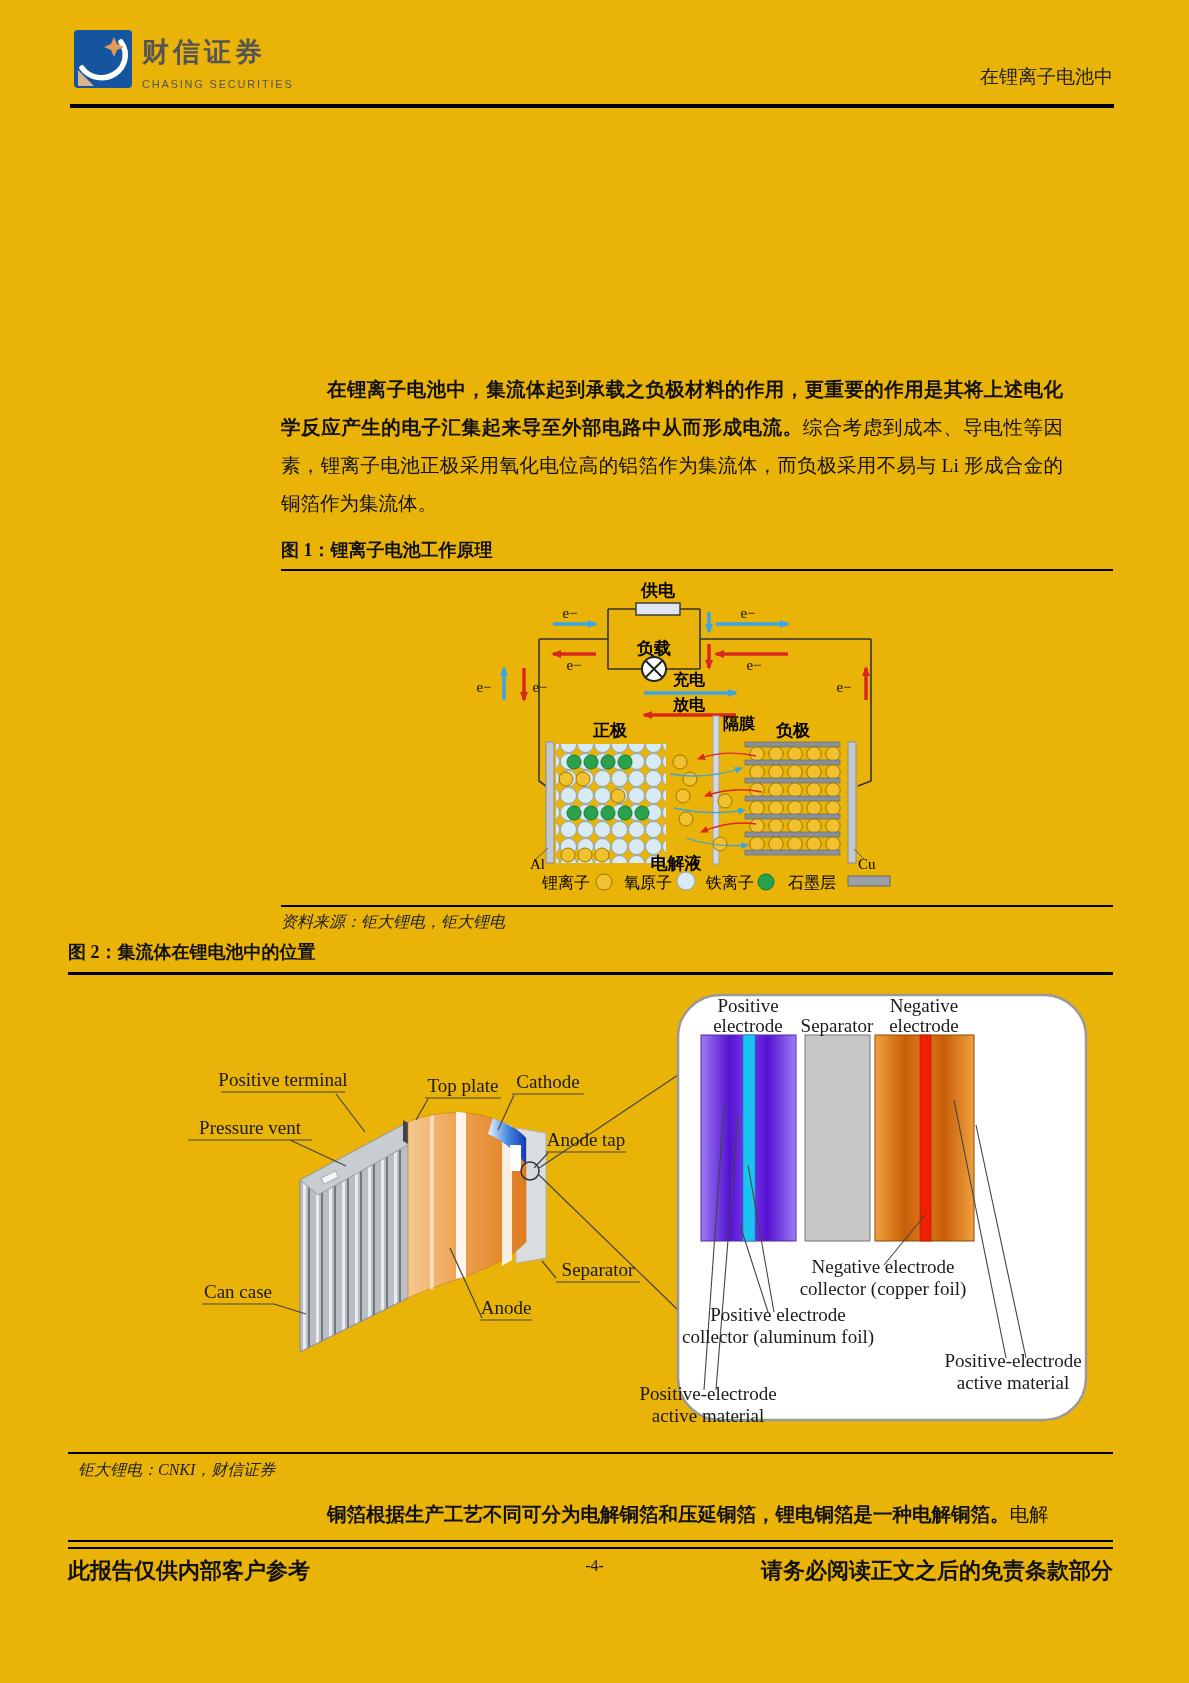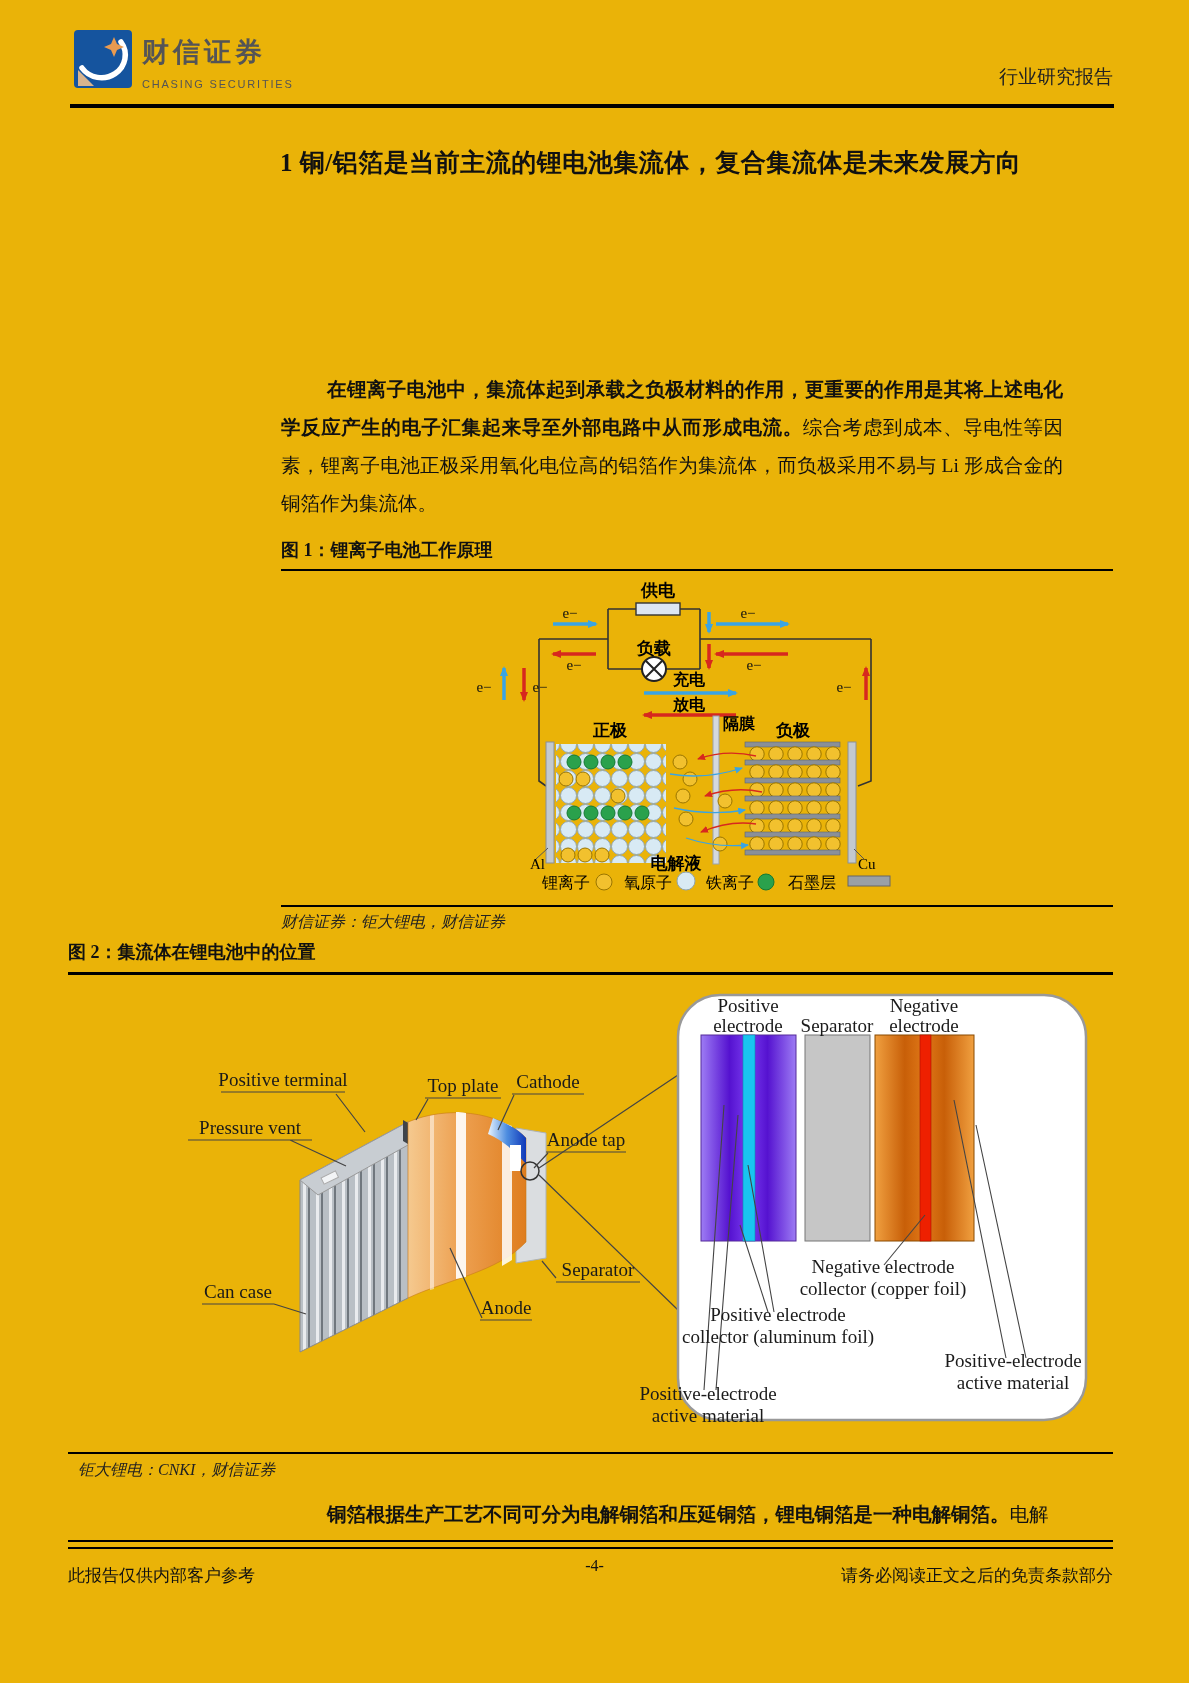--- a/index.html
+++ b/index.html
@@ -12,21 +12,21 @@
   .logo-en{font-size:11px;letter-spacing:1.8px;color:#545456;margin-top:8px;
            font-family:"Liberation Sans","DejaVu Sans",sans-serif;}
   .report-type{font-size:19px;color:#222;}
   .hrule{background:#000;}
   
   .doc-title{font-size:25px;font-weight:bold;white-space:nowrap;letter-spacing:0.5px;}
   .para{width:782px;font-size:19.5px;line-height:38px;text-align:justify;text-indent:39px;}
   .b{font-weight:bold;margin-left:7px;}
   .fig-caption{font-size:18px;font-weight:bold;}
   .src{font-size:16px;font-style:italic;color:#222;}
-  .footer-text{font-size:17px;font-weight:normal;margin-top:8px;}
+  .footer-text{font-size:22px;font-weight:bold;}
   .page-num{font-size:16px;font-weight:normal;}
   svg text{font-family:"Liberation Serif","DejaVu Serif",serif;}
   .ftr-rule{height:5px;border-top:2.5px solid #000;border-bottom:2px solid #000;}
 </style>
 </head>
 <body>
 
 <div class="page">
 
   <div class="abs" style="left:74px;top:30px;width:58px;height:58px;">
@@ -34,24 +34,23 @@
       <rect x="0" y="0" width="58" height="58" rx="4" fill="#15549e"></rect>
       <path d="M4,56 L20,56 L4,40 Z" fill="#d8b48e"></path>
       <path d="M8,38 A23,22 0 1 0 47,12" fill="none" stroke="#fff" stroke-width="5.5" stroke-linecap="round"></path>
       <polygon points="40,7 43,14 50,17 43,20 40,27 37,20 30,17 37,14" fill="#e89a50"></polygon>
     </svg>
   </div>
   <div class="abs" style="left:142px;top:34px;">
     <div class="logo-cn">财信证券</div>
     <div class="logo-en">CHASING SECURITIES</div>
   </div>
-  <div class="abs report-type" style="top:64px;right:76px;">行业研究报告</div>
+  <div class="abs report-type" style="top:64px;right:76px;">在锂离子电池中</div>
   <div class="abs hrule" style="left:70px;top:104px;width:1044px;height:3.5px;"></div>
 
-  <div class="abs doc-title" style="left:280px;top:146px;">1 铜/铝箔是当前主流的锂电池集流体，复合集流体是未来发展方向</div>
 
 
   <div class="abs para" style="left:281px;top:371px;"><span class="b">在锂离子电池中，集流体起到承载之负极材料的作用，更重要的作用是其将上述电化学反应产生的电子汇集起来导至外部电路中从而形成电流。</span><span>综合考虑到成本、导电性等因素，锂离子电池正极采用氧化电位高的铝箔作为集流体，而负极采用不易与 Li 形成合金的铜箔作为集流体。</span></div>
 
   <div class="abs fig-caption" style="left:281px;top:538px;">图 1：锂离子电池工作原理</div>
   <div class="abs hrule" style="left:281px;top:569px;width:832px;height:2px;"></div>
 
   <div class="abs" style="left:458px;top:566px;width:440px;height:338px;">
   <svg width="440" height="338" viewBox="0 0 440 338">
     <defs>
@@ -193,21 +192,21 @@
       <circle cx="228" cy="315" r="9" stroke="#8fa6b4" fill="#d8eaf4"></circle>
       <text x="248" y="322" font-size="16">铁离子</text>
       <circle cx="308" cy="316" r="8" stroke="#157a33" fill="#2aa14c"></circle>
       <text x="330" y="322" font-size="16">石墨层</text>
       <rect x="390" y="310" width="42" height="10" stroke="#666" fill="#9aa0a6"></rect>
     </g>
   </svg>
   </div>
 
   <div class="abs hrule" style="left:281px;top:905px;width:832px;height:1.5px;"></div>
-  <div class="abs src" style="left:281px;top:912px;">财信证券：钜大锂电，财信证券</div>
+  <div class="abs src" style="left:281px;top:912px;">资料来源：钜大锂电，钜大锂电</div>
 
   <div class="abs fig-caption" style="left:68px;top:940px;">图 2：集流体在锂电池中的位置</div>
   <div class="abs hrule" style="left:68px;top:972px;width:1045px;height:3px;"></div>
 
   <div class="abs" style="left:78px;top:980px;width:1030px;height:470px;">
   <svg width="1030" height="470" viewBox="0 0 1030 470">
     <defs>
       <pattern id="canstripes" width="13" height="10" patternUnits="userSpaceOnUse">
         <rect width="13" height="10" fill="#b9bfc5"></rect>
         <rect x="4" width="3" height="10" fill="#e9ebee"></rect>

